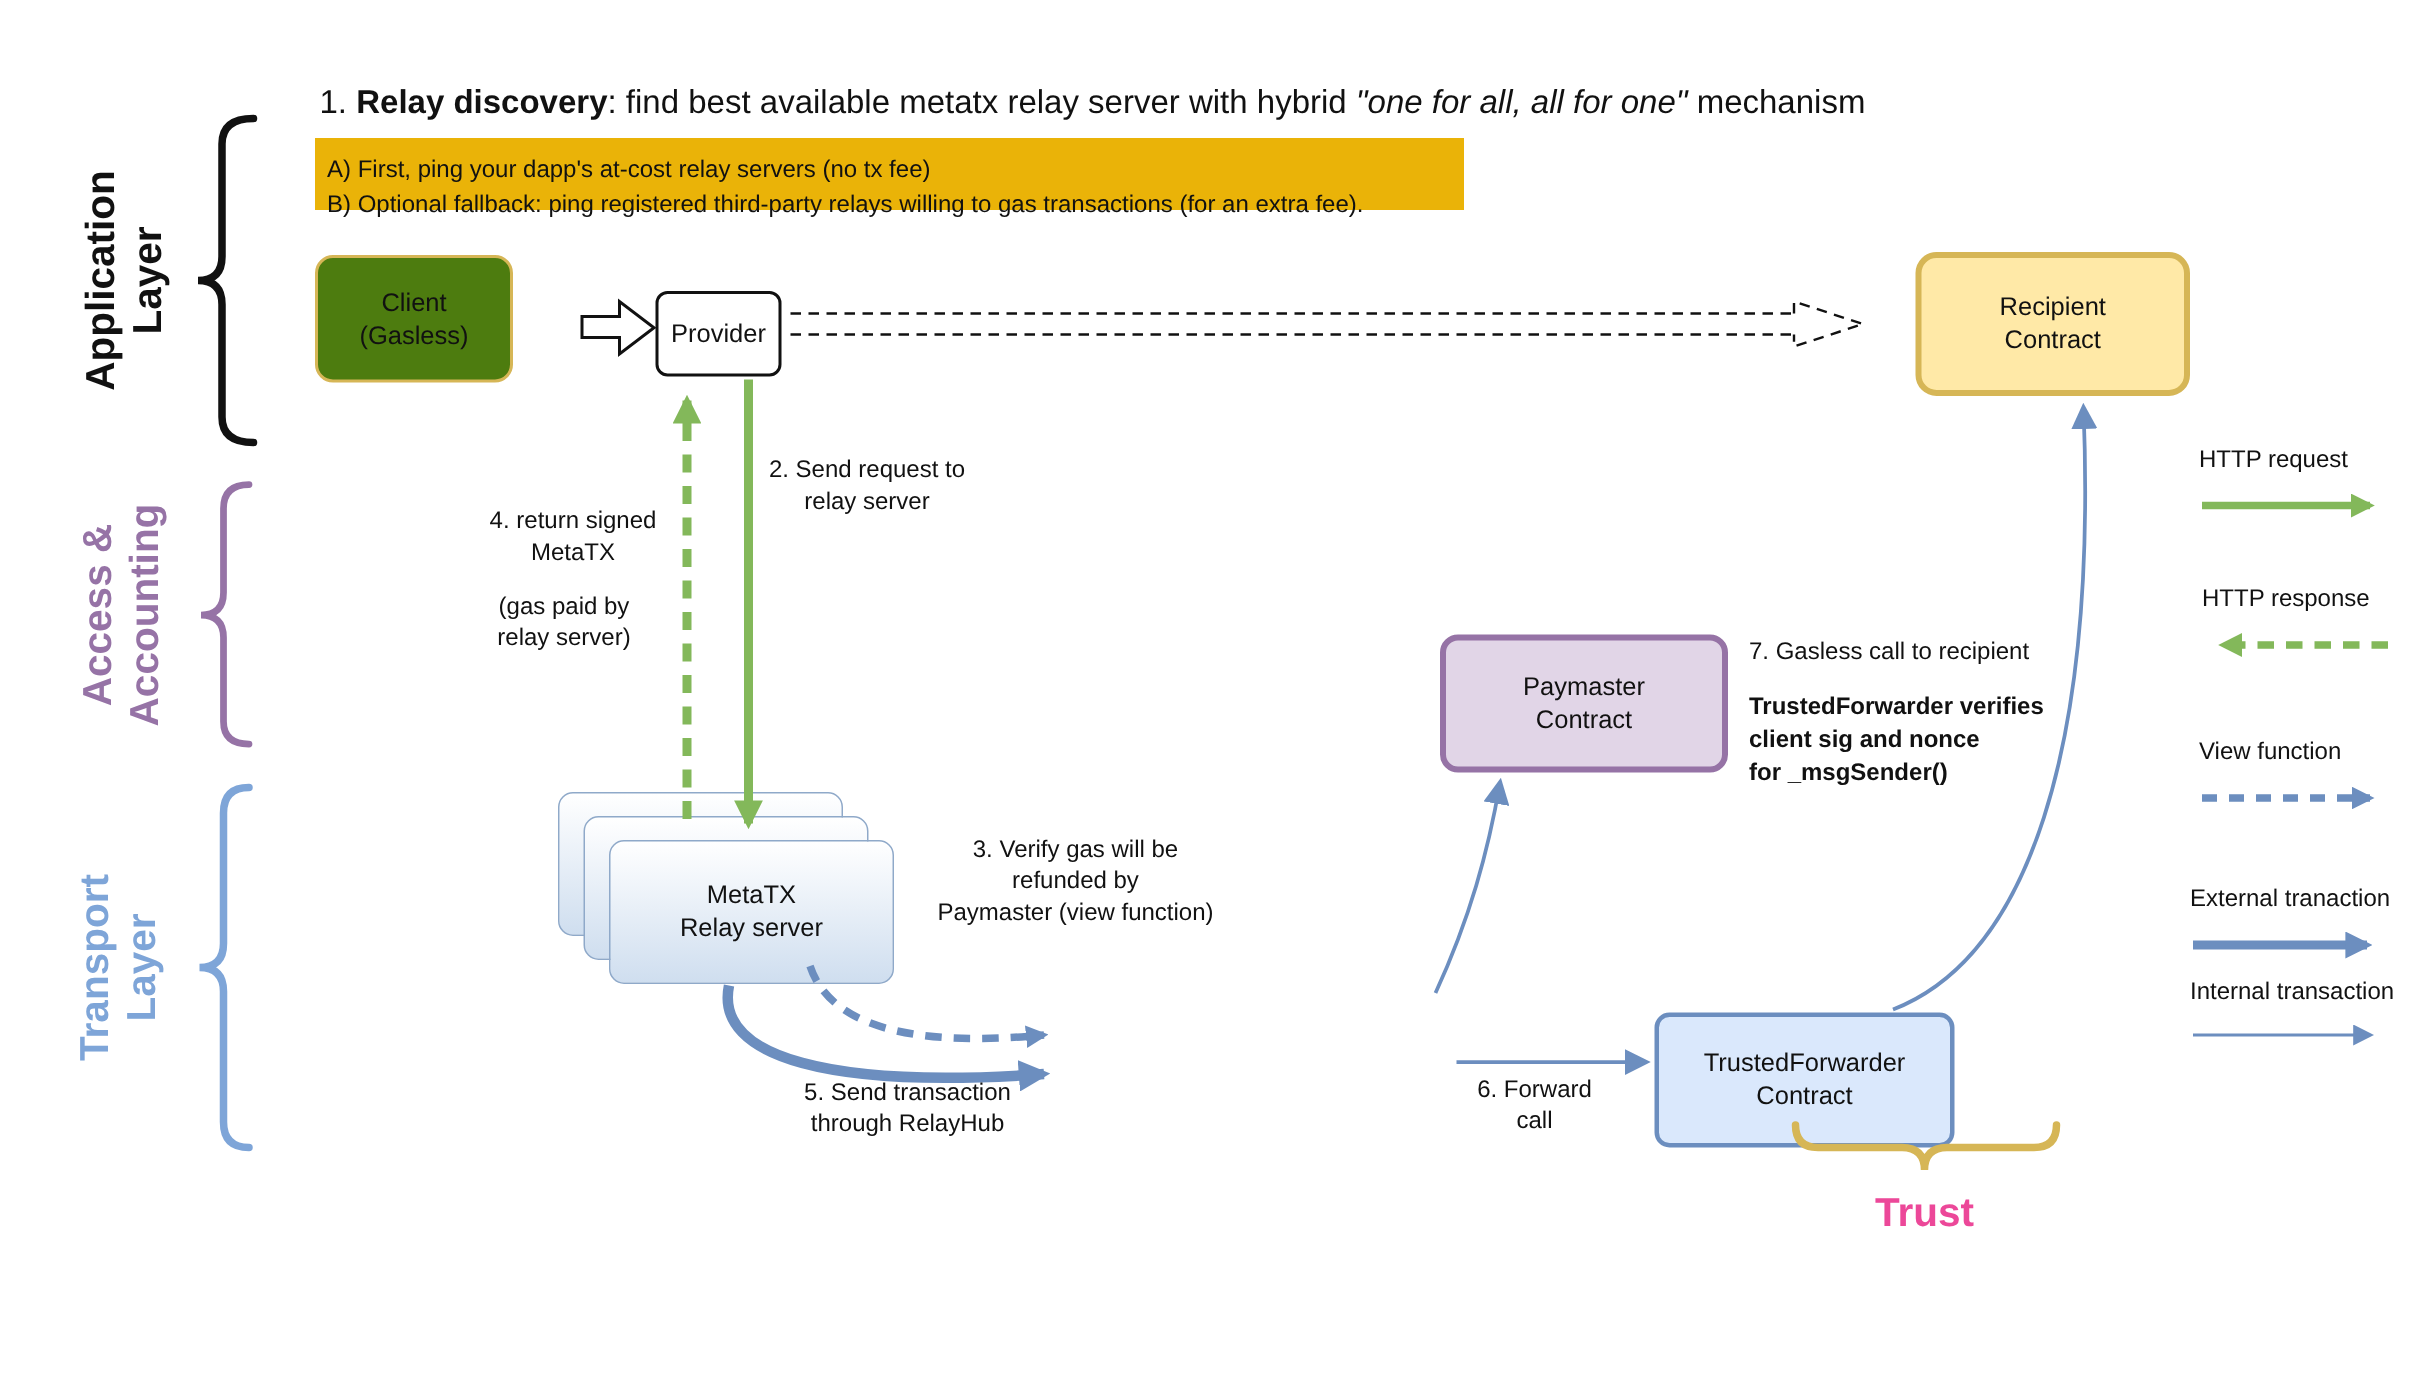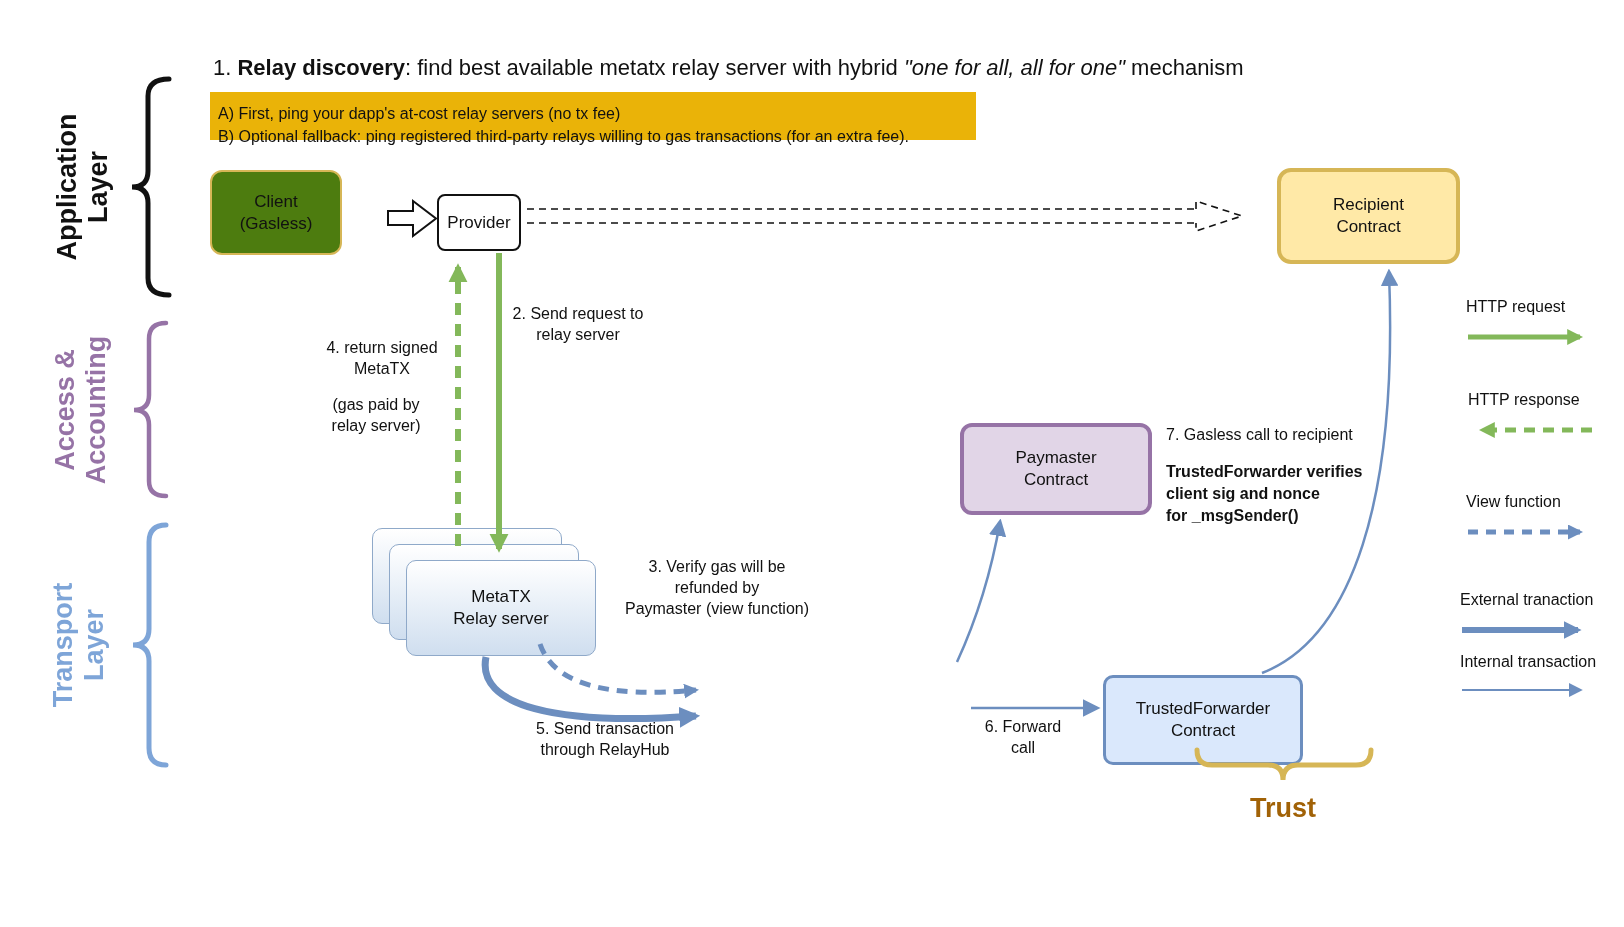--- a/index.html
+++ b/index.html
@@ -32,21 +32,21 @@
   #note-line1 .i { font-style:italic; }
   #note-box { position:absolute; left:210px; top:92px; width:766px; height:48px; background:#eab308;
               padding:10px 8px; font-size:16px; line-height:23px; z-index:1; }
 
   .layer { position:absolute; width:240px; height:64px; transform:rotate(-90deg); text-align:center;
            font-weight:bold; font-size:27px; line-height:31px; z-index:2; }
   #layer-app       { left:-36px; top:155px; color:#111; }
   #layer-access    { left:-38px; top:378px; color:#9673a6; }
   #layer-transport { left:-40px; top:613px; color:#7ea5d8; }
 
-  #trust-label { left:1233px; top:798px; width:100px; text-align:center; font-size:27px; font-weight:bold; color:#a16207; }
+  #trust-label { left:1233px; top:798px; width:100px; text-align:center; font-size:27px; font-weight:bold; color:#ec4899; }
 
   #step7-bold { font-weight:bold; line-height:22px; }
 
   .legend-label { font-size:16px; }
 </style>
 </head>
 <body>
 
 <div id="canvas">
 

